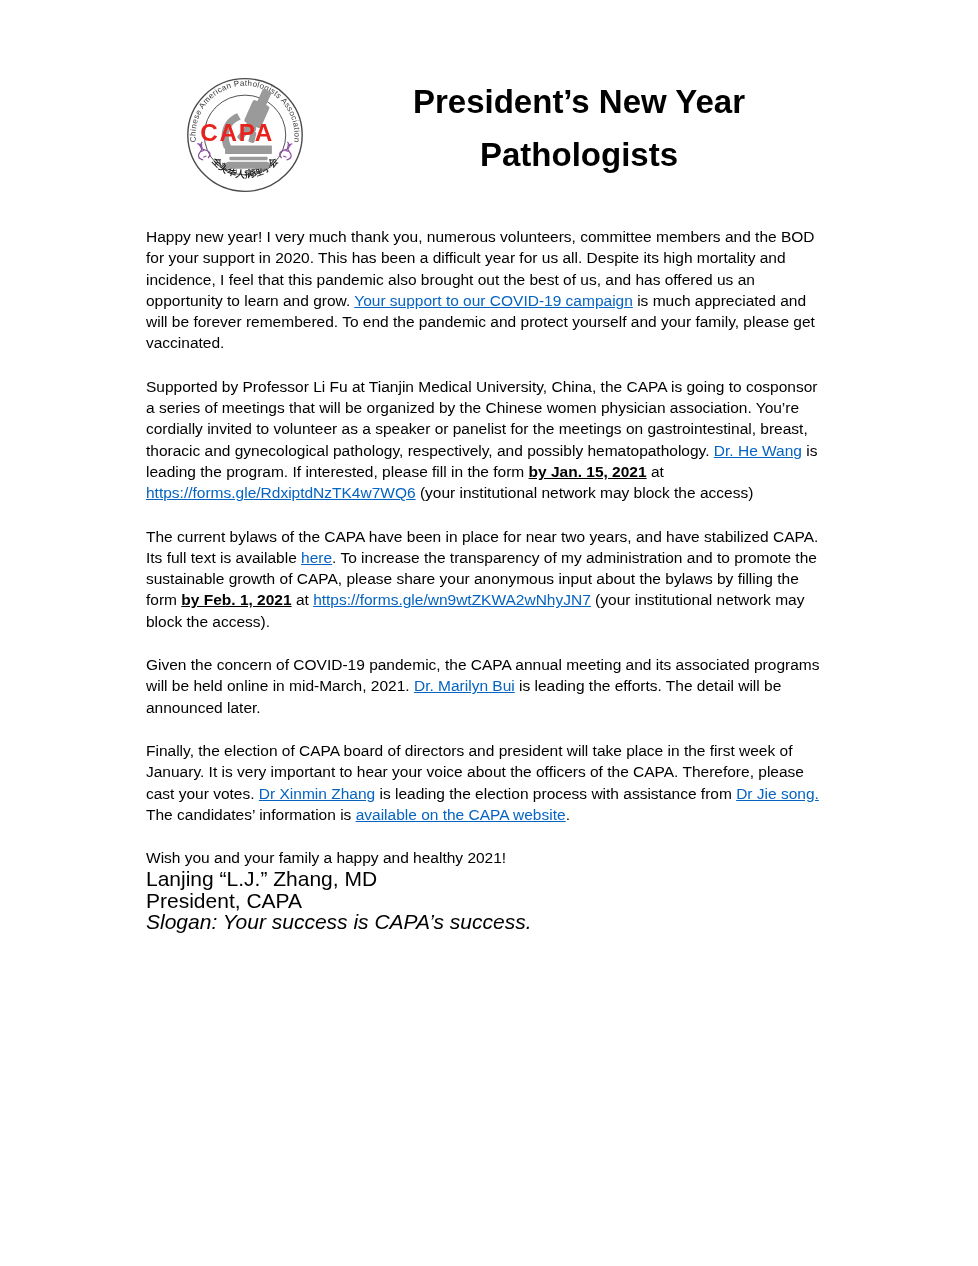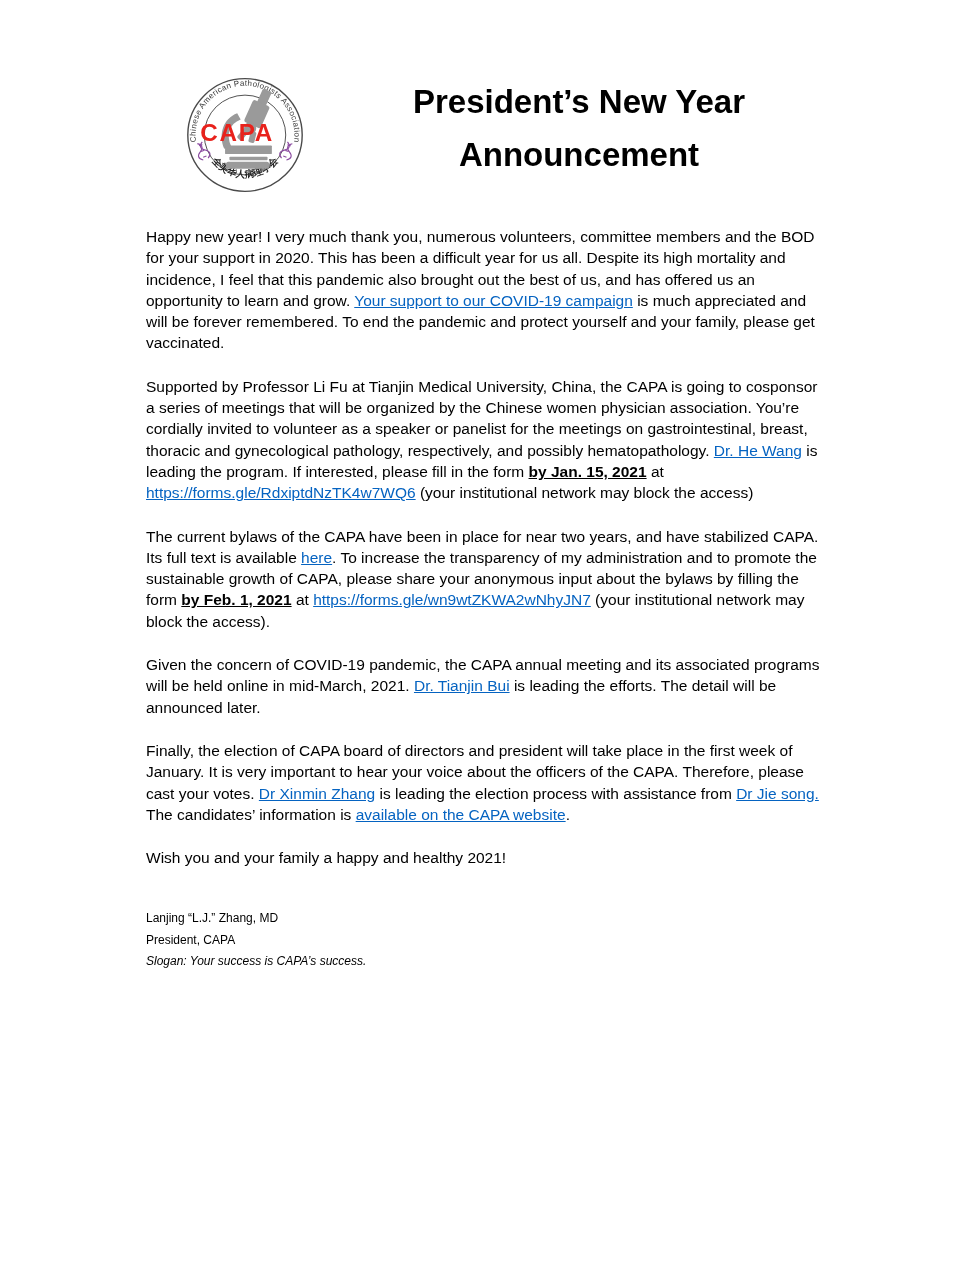--- a/index.html
+++ b/index.html
@@ -11,21 +11,21 @@
   .logo-box { margin-left:24px; width:152px; flex:0 0 auto; }
   .title { flex:1; text-align:center; font-weight:bold; font-size:33px; line-height:53px; padding-top:5px; color:#000; }
 
   .date { text-align:right; font-size:15.5px; margin-top:16px; }
 
   .salutation { margin:27px 0 0 0; font-size:15.5px; line-height:21.3px; }
   .para { margin:22px 10px 0 0; font-size:15.5px; line-height:21.3px; }
   a.link { color:var(--link-blue,#0563c1); text-decoration:underline; cursor:pointer; }
   .u { text-decoration:underline;font-weight:bold; }
 
-  .signature { margin-top:40px; font-size:12px; line-height:21.3px; }
+  .signature { font-size:21px; line-height:21.3px; }
   .slogan { font-style:italic; }
 
   
   .ring-text { font-size:9.3px; letter-spacing:0.4px; fill:#3a3a3a; font-family:"Liberation Sans",sans-serif; }
   .cn-text { font-size:11px; font-weight:bold; fill:#222; font-family:"DejaVu Sans",sans-serif; }
   .capa-text { font-size:28px; font-weight:bold; letter-spacing:2px; font-family:"Liberation Sans",sans-serif; }
 </style>
 </head>
 <body>
 
@@ -73,31 +73,31 @@
             <rect x="57" y="100" width="44" height="4" rx="1"></rect>
             <rect x="53" y="106" width="50" height="8" rx="3"></rect>
           </g>
 
           <text class="capa-text" x="66" y="82" text-anchor="middle" style="fill:var(--logo-red)">CAPA</text>
         </svg>
       </div>
 
       <div class="title">
         <div>President’s New Year</div>
-        <div>Announcement</div>
+        <div>Pathologists</div>
       </div>
     </header>
 
 
 
     <div>
         <p class="para"><span>Happy new year! I very much thank you, numerous volunteers, committee members and the BOD for your support in 2020. This has been a difficult year for us all. Despite its high mortality and incidence, I feel that this pandemic also brought out the best of us, and has offered us an opportunity to learn and grow. </span><a href="#" class="link">Your support to our COVID-19 campaign</a><span> is much appreciated and will be forever remembered. To end the pandemic and protect yourself and your family, please get vaccinated.</span></p>
         <p class="para"><span>Supported by Professor Li Fu at Tianjin Medical University, China, the CAPA is going to cosponsor a series of meetings that will be organized by the Chinese women physician association. You’re cordially invited to volunteer as a speaker or panelist for the meetings on gastrointestinal, breast, thoracic and gynecological pathology, respectively, and possibly hematopathology. </span><a href="#" class="link">Dr. He Wang</a><span> is leading the program. If interested, please fill in the form </span><span class="u">by Jan. 15, 2021</span><span> at </span><a href="#" class="link">https://forms.gle/RdxiptdNzTK4w7WQ6</a><span> (your institutional network may block the access)</span></p>
         <p class="para"><span>The current bylaws of the CAPA have been in place for near two years, and have stabilized CAPA. Its full text is available </span><a href="#" class="link">here</a><span>. To increase the transparency of my administration and to promote the sustainable growth of CAPA, please share your anonymous input about the bylaws by filling the form </span><span class="u">by Feb. 1, 2021</span><span> at </span><a href="#" class="link">https://forms.gle/wn9wtZKWA2wNhyJN7</a><span> (your institutional network may block the access).</span></p>
-        <p class="para"><span>Given the concern of COVID-19 pandemic, the CAPA annual meeting and its associated programs will be held online in mid-March, 2021. </span><a href="#" class="link">Dr. Tianjin Bui</a><span> is leading the efforts. The detail will be announced later.</span></p>
+        <p class="para"><span>Given the concern of COVID-19 pandemic, the CAPA annual meeting and its associated programs will be held online in mid-March, 2021. </span><a href="#" class="link">Dr. Marilyn Bui</a><span> is leading the efforts. The detail will be announced later.</span></p>
         <p class="para"><span>Finally, the election of CAPA board of directors and president will take place in the first week of January. It is very important to hear your voice about the officers of the CAPA. Therefore, please cast your votes. </span><a href="#" class="link">Dr Xinmin Zhang</a><span> is leading the election process with assistance from </span><a href="#" class="link">Dr Jie song.</a><span> The candidates’ information is </span><a href="#" class="link">available on the CAPA website</a><span>.</span></p>
         <p class="para"><span>Wish you and your family a happy and healthy 2021!</span></p>
       </div>
 
     <div class="signature">
       <div>Lanjing “L.J.” Zhang, MD</div>
       <div>President, CAPA</div>
       <div class="slogan">Slogan: Your success is CAPA’s success.</div>
     </div>
 

